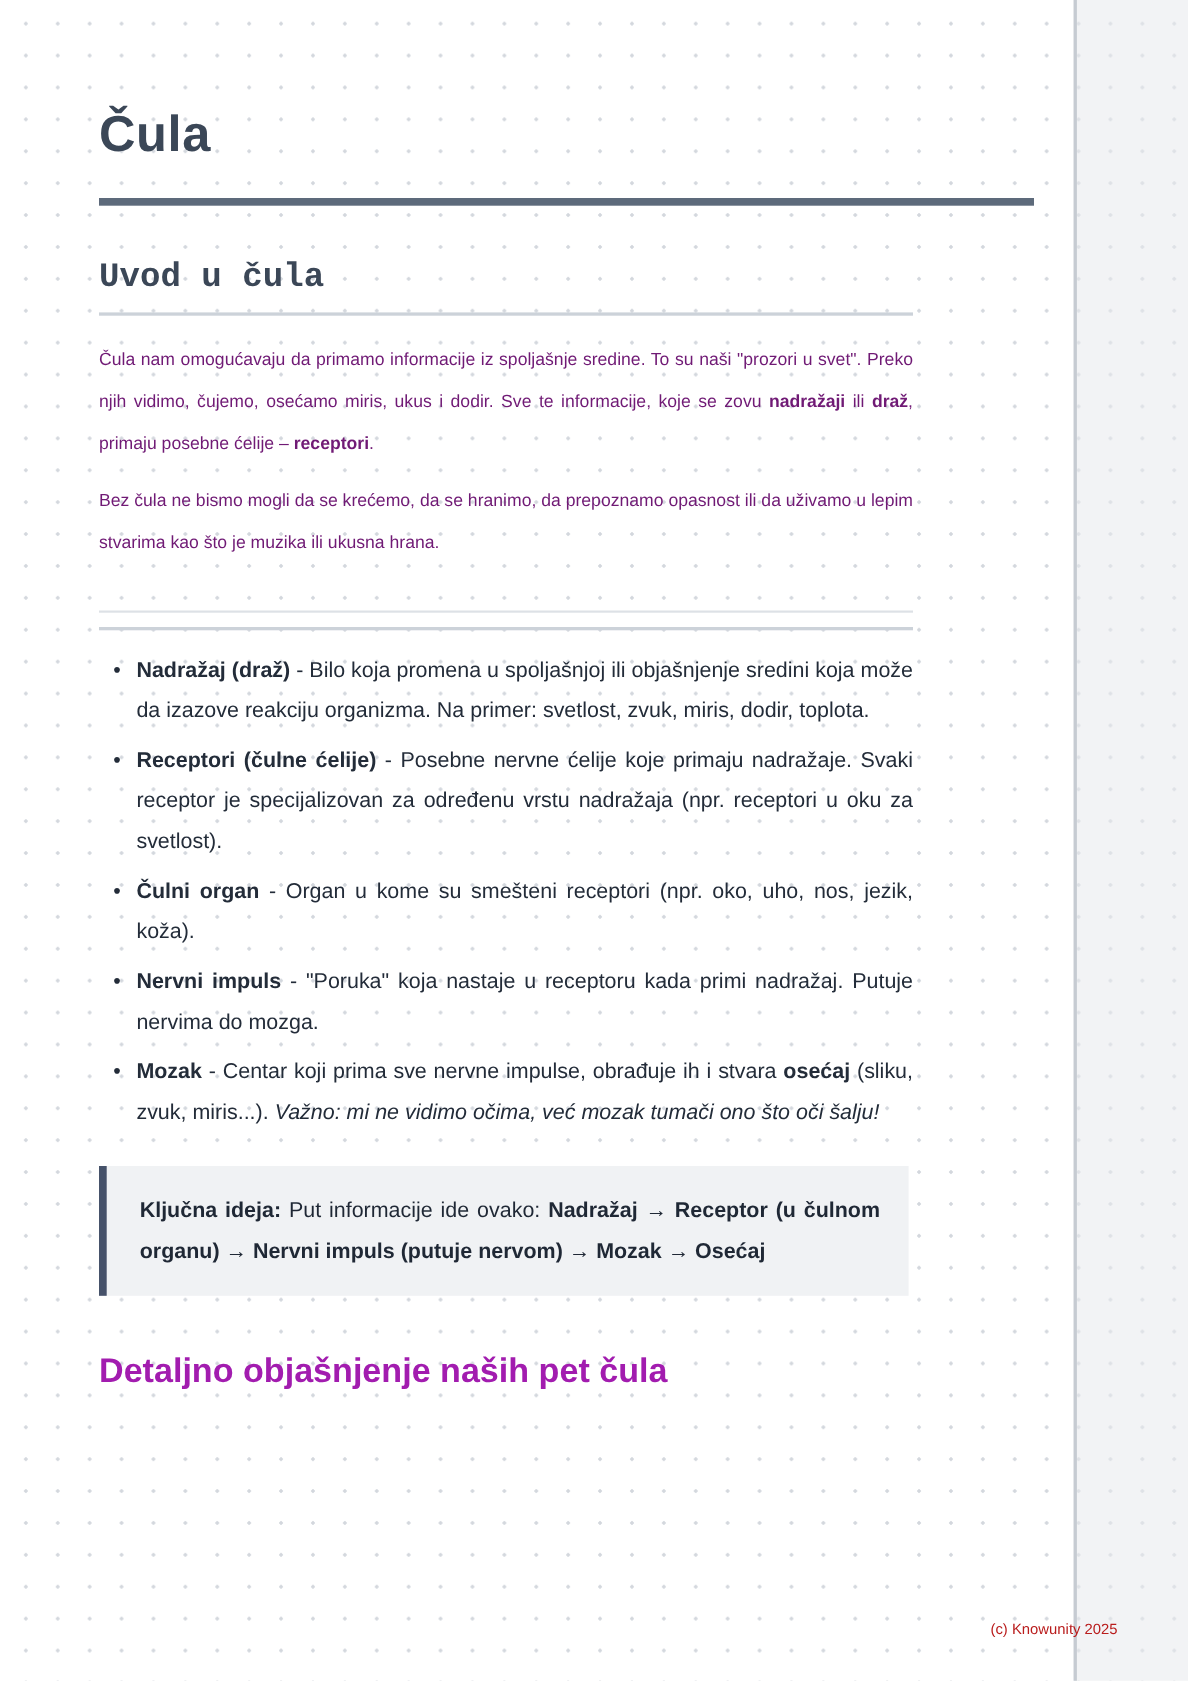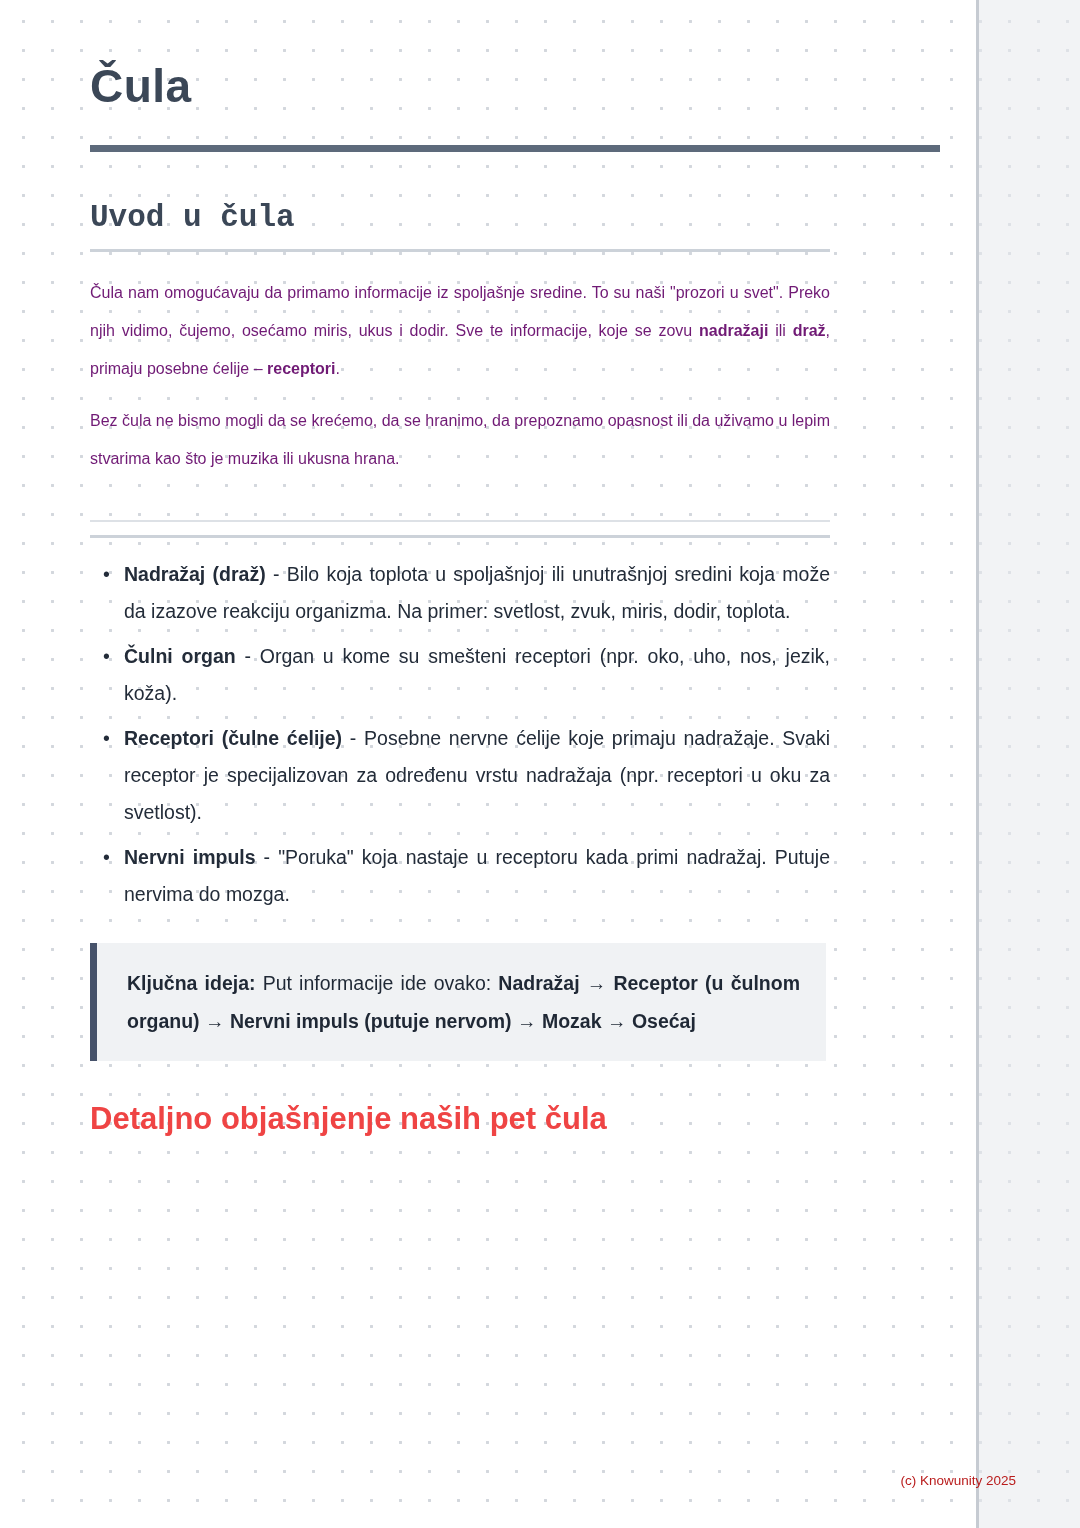--- a/index.html
+++ b/index.html
@@ -24,21 +24,21 @@
     top: 0; right: 0; bottom: 0;
     width: 104px;
     background: rgba(231, 234, 237, 0.55);
     border-left: 3px solid #c6cbd2;
     z-index: 0;
   }
 
   .content {
     position: absolute;
     left: 90px;
-    top: 60px;
+    top: 95px;
     width: 740px;
     z-index: 1;
   }
 
   h1.page-title {
     font-size: 46px;
     line-height: 53px;
     font-weight: bold;
     color: #3b4757;
     letter-spacing: 0.5px;
@@ -118,25 +118,25 @@
   }
 
   .callout p.callout-text {
     font-size: 19.5px;
     line-height: 38px;
     text-align: justify;
     color: #1f2835;
   }
 
   h2.details-heading {
-    margin-top: 40px;
+    margin-top: 50px;
     font-size: 31px;
     line-height: 36px;
     font-weight: bold;
-    color: #ef4444;
+    color: #a21caf;
   }
 
   .footer {
     position: absolute;
     right: 64px;
     bottom: 40px;
     font-size: 13.5px;
     color: #b91c1c;
     z-index: 2;
   }
@@ -159,24 +159,25 @@
     <div class="rule-thin"></div>
     <p class="body-text"><span>Čula nam omogućavaju da primamo informacije iz spoljašnje sredine. To su naši "prozori u svet". Preko njih vidimo, čujemo, osećamo miris, ukus i dodir. Sve te informacije, koje se zovu </span><span class="seg-b">nadražaji</span><span> ili </span><span class="seg-b">draž</span><span>, primaju posebne ćelije – </span><span class="seg-b">receptori</span><span>.</span></p>
     <p class="body-text"><span>Bez čula ne bismo mogli da se krećemo, da se hranimo, da prepoznamo opasnost ili da uživamo u lepim stvarima kao što je muzika ili ukusna hrana.</span></p>
   </section>
 
   <div class="section-divider"></div>
 
   <section class="section-key">
     <div class="rule-thin"></div>
     <ul class="term-list">
-      <li class="term"><span class="seg-b">Nadražaj (draž)</span><span> - Bilo koja toplota u spoljašnjoj ili unutrašnjoj sredini koja može da izazove reakciju organizma. Na primer: svetlost, zvuk, miris, dodir, toplota.</span></li>
+      <li class="term"><span class="seg-b">Nadražaj (draž)</span><span> - Bilo koja promena u spoljašnjoj ili objašnjenje sredini koja može da izazove reakciju organizma. Na primer: svetlost, zvuk, miris, dodir, toplota.</span></li>
+      <li class="term"><span class="seg-b">Receptori (čulne ćelije)</span><span> - Posebne nervne ćelije koje primaju nadražaje. Svaki receptor je specijalizovan za određenu vrstu nadražaja (npr. receptori u oku za svetlost).</span></li>
       <li class="term"><span class="seg-b">Čulni organ</span><span> - Organ u kome su smešteni receptori (npr. oko, uho, nos, jezik, koža).</span></li>
-      <li class="term"><span class="seg-b">Receptori (čulne ćelije)</span><span> - Posebne nervne ćelije koje primaju nadražaje. Svaki receptor je specijalizovan za određenu vrstu nadražaja (npr. receptori u oku za svetlost).</span></li>
       <li class="term"><span class="seg-b">Nervni impuls</span><span> - "Poruka" koja nastaje u receptoru kada primi nadražaj. Putuje nervima do mozga.</span></li>
+      <li class="term"><span class="seg-b">Mozak</span><span> - Centar koji prima sve nervne impulse, obrađuje ih i stvara </span><span class="seg-b">osećaj</span><span> (sliku, zvuk, miris...). </span><span class="seg-i">Važno: mi ne vidimo očima, već mozak tumači ono što oči šalju!</span></li>
     </ul>
   </section>
 
   <div class="callout">
     <p class="callout-text"><span class="seg-b">Ključna ideja:</span><span> Put informacije ide ovako: </span><span class="seg-b">Nadražaj → Receptor (u čulnom organu) → Nervni impuls (putuje nervom) → Mozak → Osećaj</span></p>
   </div>
 
   <h2 class="details-heading">Detaljno objašnjenje naših pet čula</h2>
 
 </div>

